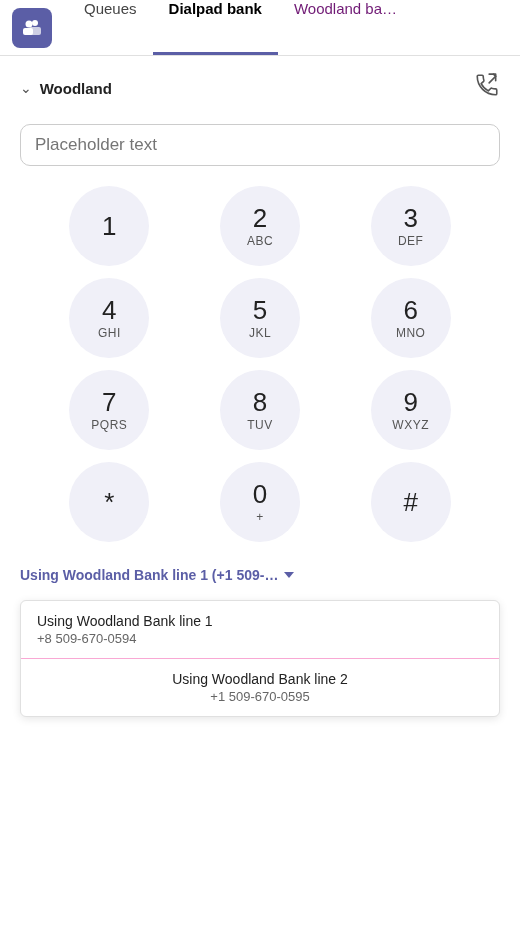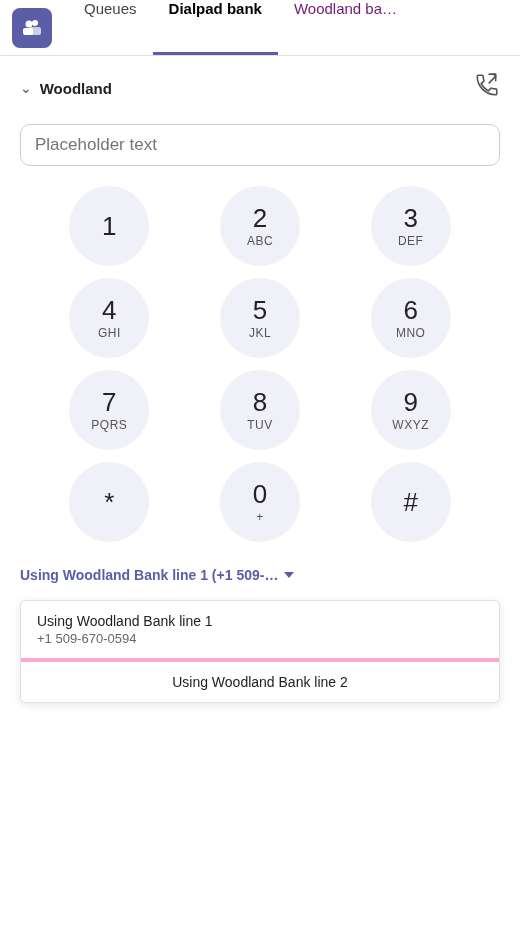--- a/index.html
+++ b/index.html
@@ -158,21 +158,21 @@
       margin: 0 20px;
       border: 1px solid #e0e0e0;
       border-radius: 6px;
       box-shadow: 0 2px 8px rgba(0,0,0,0.10);
       background: #fff;
       overflow: hidden;
     }
     .dropdown-item {
       padding: 12px 16px;
       cursor: pointer;
-      border-bottom: 4px solid #f9a8d4;
+      border-bottom: 1px solid #f9a8d4;
     }
     .dropdown-item:last-child {
       border-bottom: none;
       text-align: center;
     }
     .dropdown-item-title {
       font-size: 14px;
       font-weight: 500;
       color: #222;
     }
@@ -276,18 +276,19 @@
 <div class="line-selector">
   <span class="line-selected">
     <span>Using Woodland Bank line 1 (+1 509-…</span>
     <span class="dropdown-arrow"></span>
   </span>
 </div>
 
 <div class="dropdown-list" id="dropdown-list">
     <div class="dropdown-item">
       <div class="dropdown-item-title">Using Woodland Bank line 1</div>
-      <div class="dropdown-item-subtitle">+1 509-670-0594</div>
+      <div class="dropdown-item-subtitle">+8 509-670-0594</div>
     </div>
     <div class="dropdown-item">
       <div class="dropdown-item-title">Using Woodland Bank line 2</div>
+      <div class="dropdown-item-subtitle">+1 509-670-0595</div>
     </div>
   </div>
 
 </body></html>

